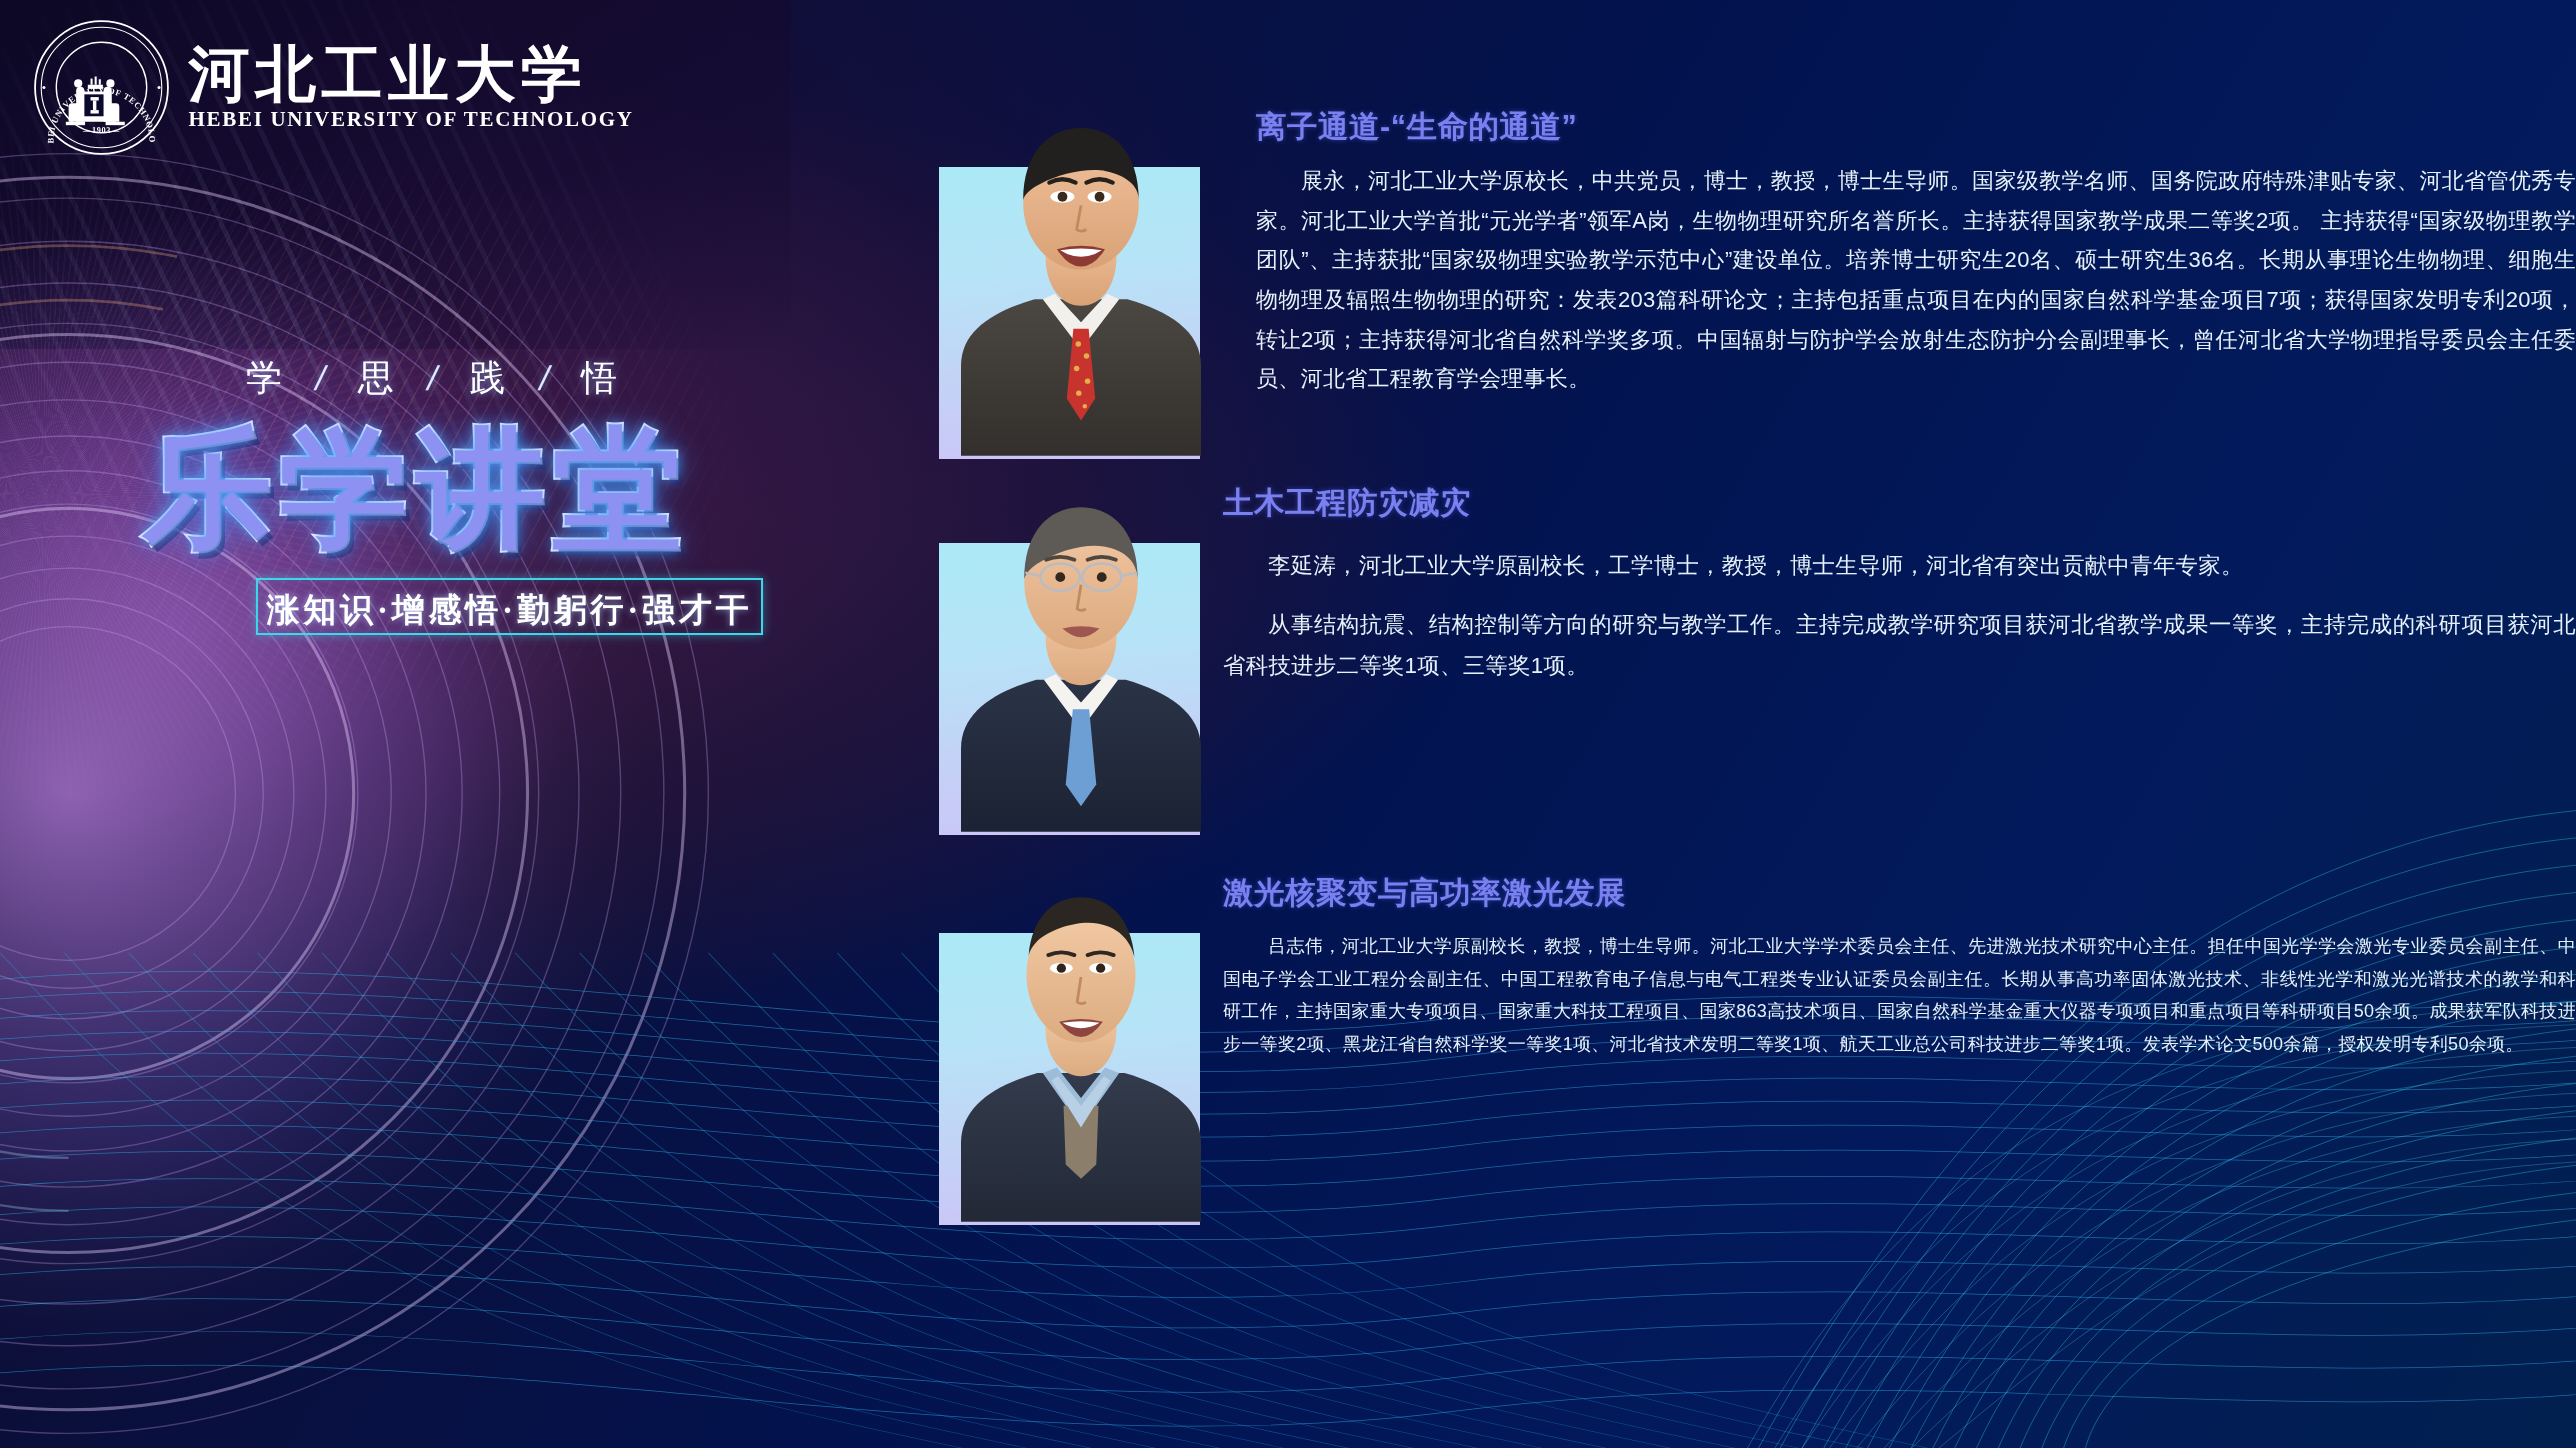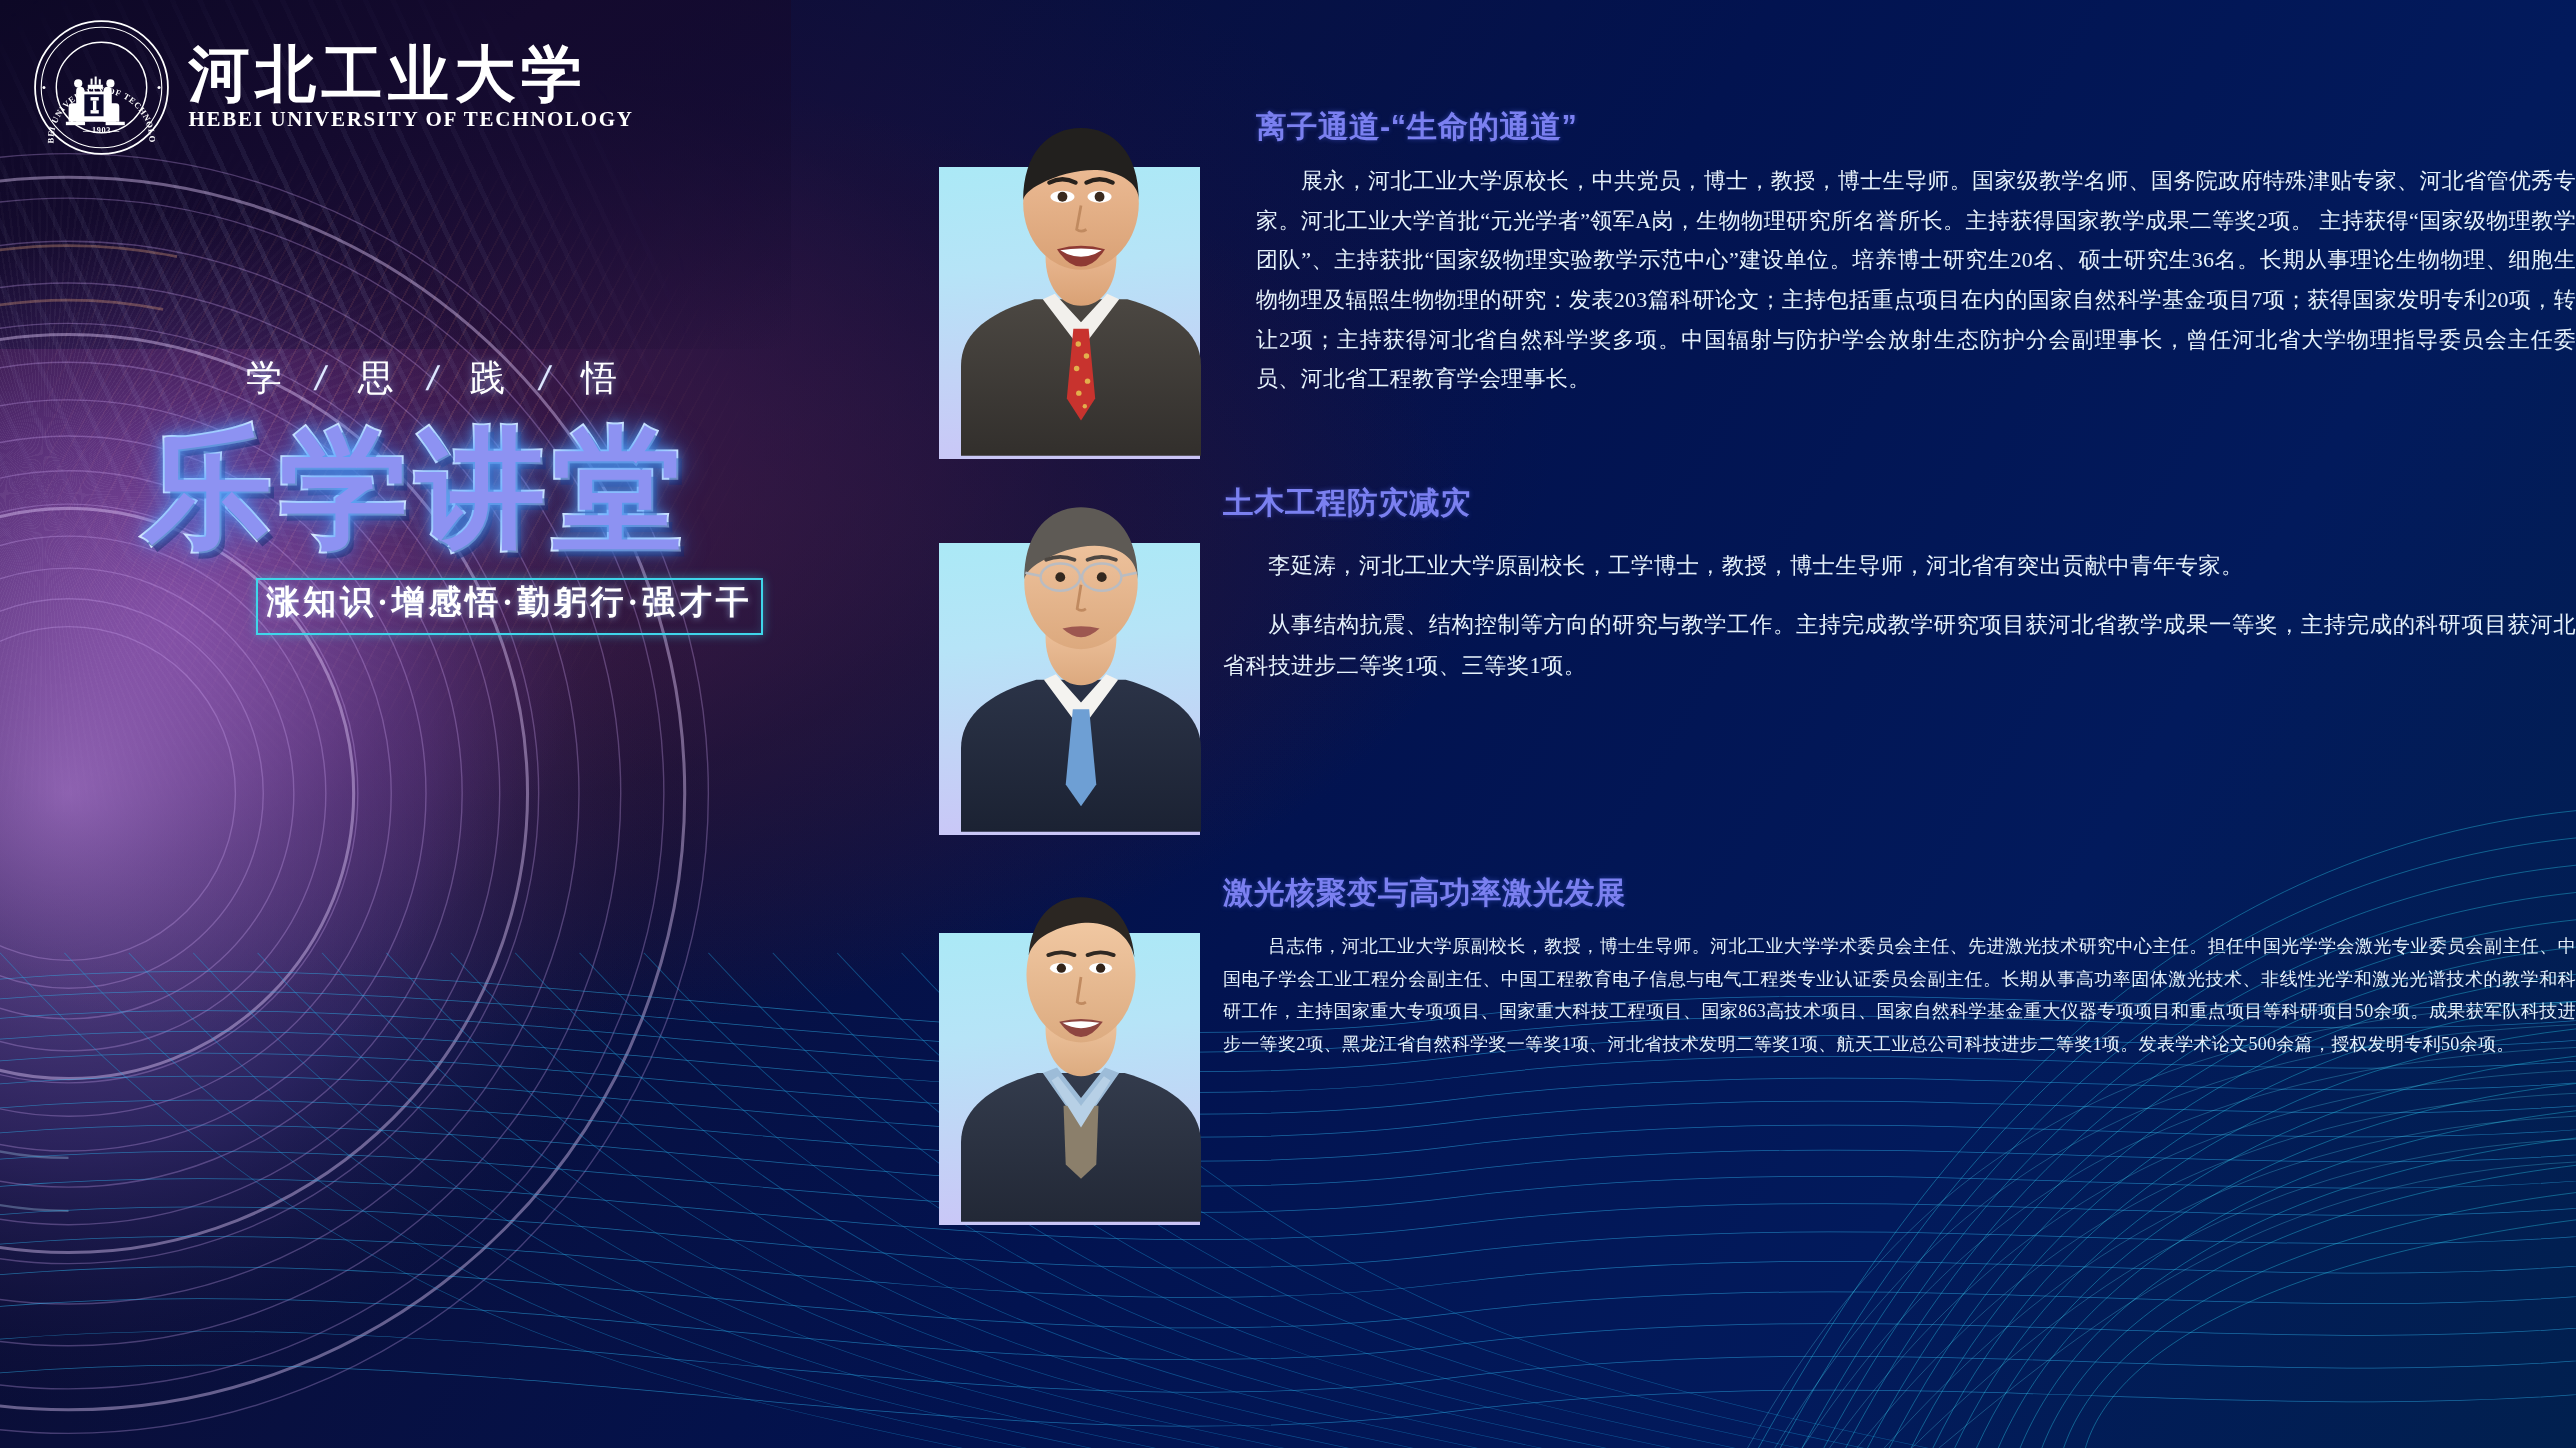--- a/index.html
+++ b/index.html
@@ -109,21 +109,21 @@
        0 0 13px rgba(90,170,255,.95),
        0 0 29.4px rgba(60,140,255,.75),
        5.5px 6.5px 0 rgba(20,24,90,.55);
     white-space:nowrap;
   }
 
   .tagline-box{
     margin-top:21px; margin-left:256px;
     width:507px; height:57px;
     border:2.2px solid #3fd6ea;
-    display:flex; align-items:flex-start; justify-content:center;
+    display:flex; align-items:flex-end; justify-content:center;
     box-shadow:0 0 9.8px rgba(63,214,234,.45), inset 0 0 9.8px rgba(63,214,234,.15);
   }
   .tagline-box span{
     font-family:"Liberation Serif", serif;
     font-size:33px; font-weight:700; color:#fff; letter-spacing:3.8px;
     text-shadow:0 0 7.6px rgba(170,210,255,.7);
     white-space:nowrap;
   }
 
   .info{ margin-top:67px; margin-left:246px; }
@@ -159,21 +159,21 @@
   .portrait svg{ display:block; width:100%; height:100%; }
 
   .speaker-text{ flex:1; padding-left:23px; padding-top:15.3px; }
   .sp-title{
     font-family:"Liberation Sans", sans-serif;
     font-size:30.5px; font-weight:700; letter-spacing:0.5px;
     color:#7b80f0; line-height:1.2; margin-bottom:16.4px;
     text-shadow:0 0 5.5px rgba(90,110,255,.45);
   }
   .sp-body p{
-    font-family:Liberation Serif, serif;
+    font-family:Liberation Sans, sans-serif;
     font-size:22.4px; line-height:1.82; color:#e6f2fb;
     letter-spacing:0.3px; text-indent:45px;
     text-align:justify; text-justify:inter-ideograph;
     margin-bottom:3.3px;
   }
 
   #sp0{ left:0;    top:93px; width:1649px;gap:33px; }
   #sp1{ left:0;    top:469px; width:1649px; }
   #sp2{ left:0;    top:859px; width:1649px; }
   #sp0 .sp-body p{ font-size:22px; line-height:1.80; }

